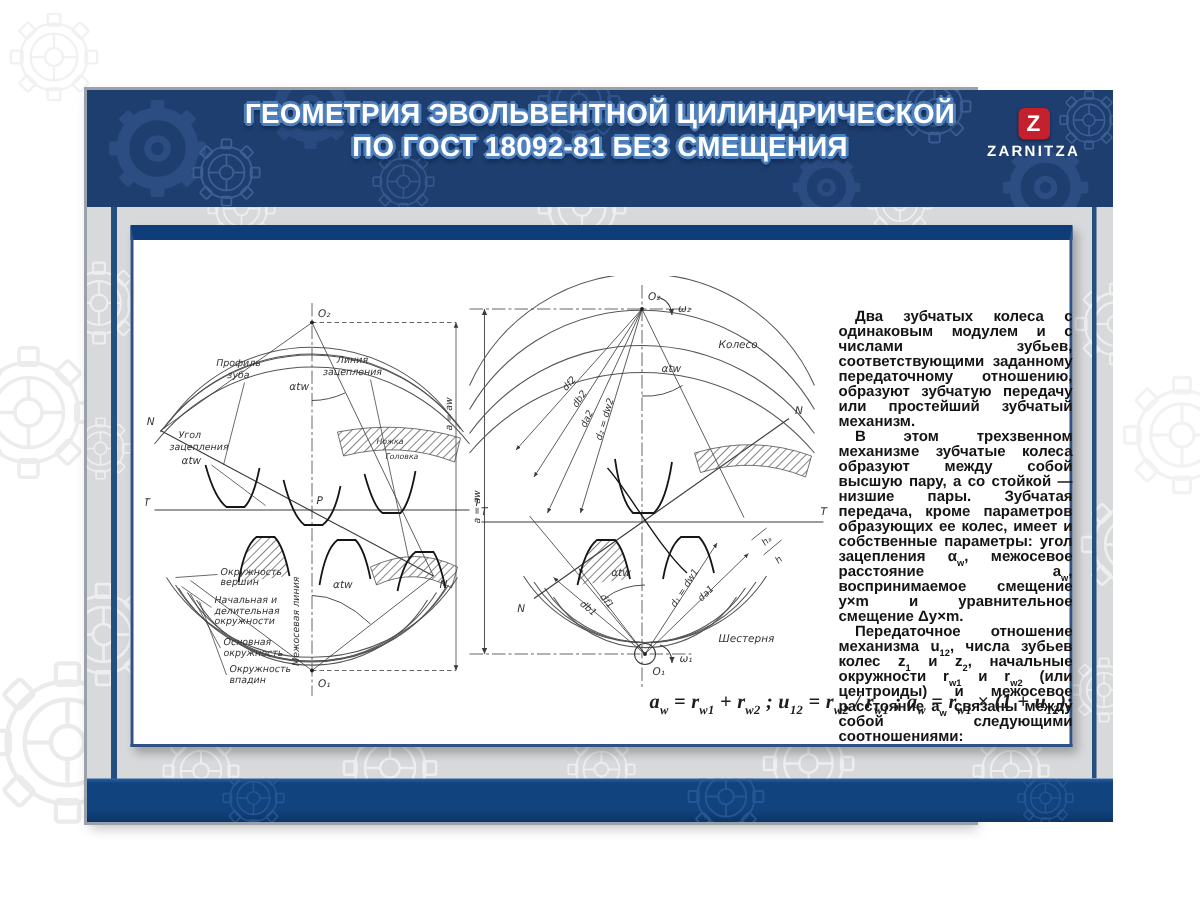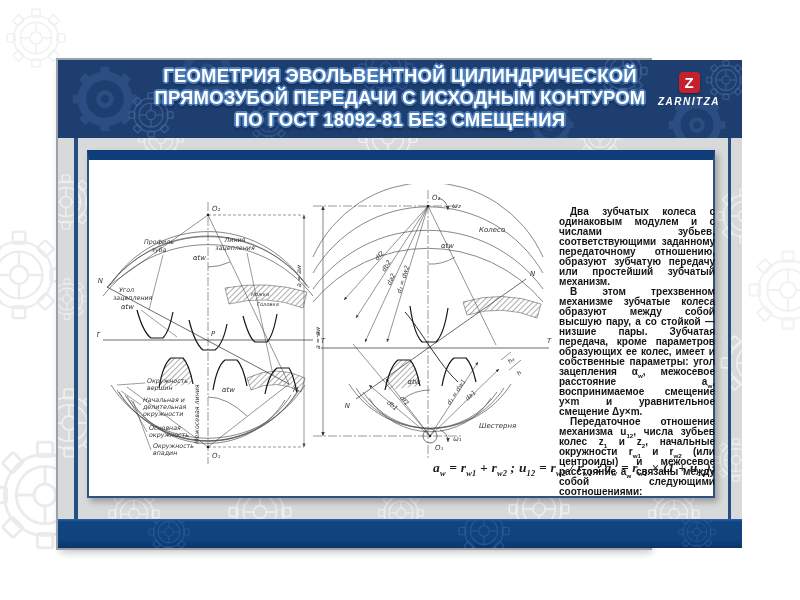--- a/index.html
+++ b/index.html
@@ -14,21 +14,21 @@
   .hdr{position:absolute;left:0;top:0;width:684px;height:78px;background:#1e3e6f;overflow:hidden;}
   .hdr-deco{position:absolute;left:0;top:0;width:684px;height:78px;}
   .title{position:absolute;left:0;top:5px;width:684px;text-align:center;line-height:22px;
          font-weight:800;font-size:18.5px;color:#ffffff;letter-spacing:.2px;
          text-shadow:-1px -1px 0 #4f80be,1px -1px 0 #4f80be,-1px 1px 0 #4f80be,1px 1px 0 #4f80be,
                      -2px 0 0 #4f80be,2px 0 0 #4f80be,0 -2px 0 #4f80be,0 2px 0 #4f80be,0 3px 3px #0c2347;}
   .logo{position:absolute;right:14px;top:12px;width:78px;text-align:center;}
   .logo-mark{width:21px;height:21px;background:#c4202e;border-radius:4px;margin:0 auto 3px auto;
              color:#fff;font-weight:800;font-size:15px;line-height:21px;text-align:center;
              box-shadow:0 1px 2px rgba(0,0,0,.4);}
-  .logo-name{color:#fff;font-weight:700;font-size:10px;letter-spacing:1.5px;font-style:italic;}
+  .logo-name{color:#fff;font-weight:700;font-size:10px;letter-spacing:1.5px;}
 
   
   .bod{position:absolute;left:0;top:78px;width:684px;height:381px;background:#d8d9da;overflow:hidden;}
   .bod-deco{position:absolute;left:0;top:0;width:684px;height:381px;}
   .stripe-l{position:absolute;left:16px;top:0;width:4px;height:381px;background:#24507f;}
   .stripe-r{position:absolute;right:11px;top:0;width:3px;height:381px;background:#24507f;}
 
   .card{position:absolute;left:29px;top:12px;width:624px;height:336px;background:#ffffff;
         border:2px solid #2f5184;border-top:10px solid #0f3d7a;
         box-shadow:3px 4px 6px rgba(0,0,0,.28);}
@@ -119,21 +119,20 @@
       <use href="#gearS" x="120" y="-18" width="58" height="58" style="color:#294a7e"></use>
       <use href="#gearL" x="190" y="40" width="42" height="42" style="color:#35578c"></use>
       <use href="#gearL" x="300" y="-20" width="56" height="56" style="color:#2f528a"></use>
       <use href="#gearS" x="470" y="42" width="46" height="46" style="color:#2b4c81"></use>
       <use href="#gearL" x="540" y="-14" width="50" height="50" style="color:#3a5c92"></use>
       <use href="#gearS" x="610" y="36" width="58" height="58" style="color:#2c4d82"></use>
       <use href="#gearL" x="648" y="0" width="40" height="40" style="color:#3d5f94"></use>
     </svg>
     <div class="title">
       <div>ГЕОМЕТРИЯ ЭВОЛЬВЕНТНОЙ ЦИЛИНДРИЧЕСКОЙ</div>
-      <div>ПРЯМОЗУБОЙ ПЕРЕДАЧИ С ИСХОДНЫМ КОНТУРОМ</div>
       <div>ПО ГОСТ 18092-81 БЕЗ СМЕЩЕНИЯ</div>
     </div>
     <div class="logo">
       <div class="logo-mark">Z</div>
       <div class="logo-name">ZARNITZA</div>
     </div>
   </div>
 
   <div class="bod">
     <svg class="bod-deco">

